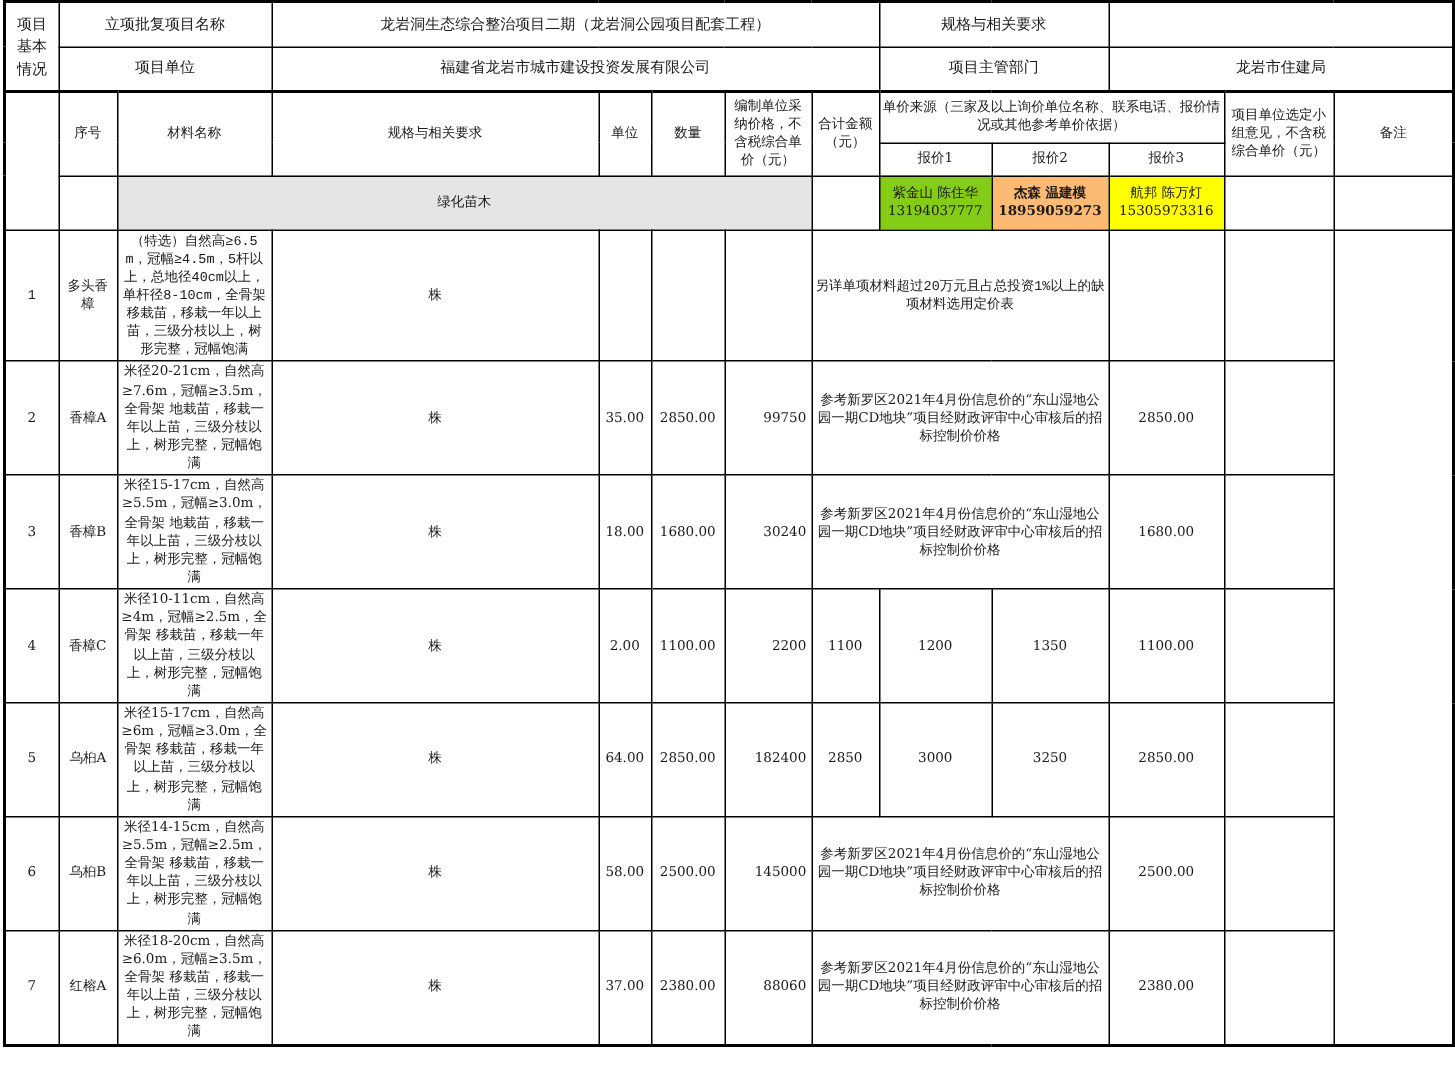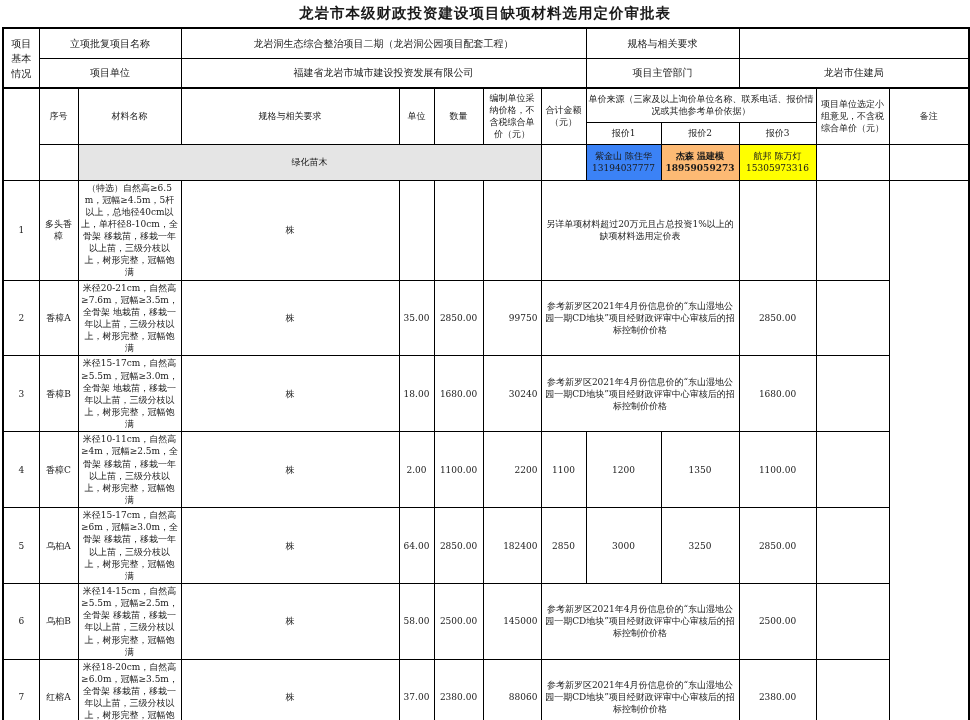--- a/index.html
+++ b/index.html
@@ -22,35 +22,34 @@
     border:1px solid #000;
     font-size:9px; line-height:1.35;
     text-align:center; vertical-align:middle;
     padding:1px 2px; word-break:break-all;
     background:#fff;
   }
   tr.info-row td { height:30px; font-size:10px; }
   tr.hdr-main td { height:34px; }
   tr.hdr-sub td { height:22px; }
   tr.cat-row td { height:36px; }
-  tr.row-tall td { height:50px; }
+  tr.row-tall td { height:50px;font-family:Liberation Mono, monospace; }
   tr.row-std td { height:37px; }
   td.section-label { font-size:10px; padding:0 6px; line-height:1.5; }
   td.c-right { text-align:right; padding-right:3px;margin-top:17px; }
   td.yellow { background:#ffff00; }
   .line { display:block; }
   .divider-top { border-top:2px solid #000; }
   table.main { border:2px solid #000; }
 </style>
 </head>
 <body>
 
 <div class="page">
 
-  <div class="doc-title">龙岩市本级财政投资建设项目缺项材料选用定价审批表</div>
 
   <table class="main">
     <colgroup>
       <col style="width:36px">
         <col style="width:39px">
         <col style="width:103px">
       <col style="width:218px">
         <col style="width:35px">
         <col style="width:49px">
       <col style="width:58px">
@@ -95,21 +94,21 @@
     <tr class="hdr-sub">
       <td>报价1</td>
       <td>报价2</td>
       <td>报价3</td>
     </tr>
 
     <tr class="cat-row">
       <td></td>
       <td colspan="5" class="yellow" style="background: #e5e5e5; margin-left: 39px;">绿化苗木</td>
       <td></td>
-      <td class="yellow" style="background: #3b82f6;">
+      <td class="yellow" style="background: #84cc16;">
         <span class="line">紫金山 陈住华</span>
         <span class="line">13194037777</span>
       </td>
       <td class="yellow" style="background: #fdba74; font-weight: bold;">
         <span class="line">杰森 温建模</span>
         <span class="line">18959059273</span>
       </td>
       <td class="yellow" style="background: rgb(255, 255, 0);">
         <span class="line">航邦 陈万灯</span>
         <span class="line">15305973316</span>

